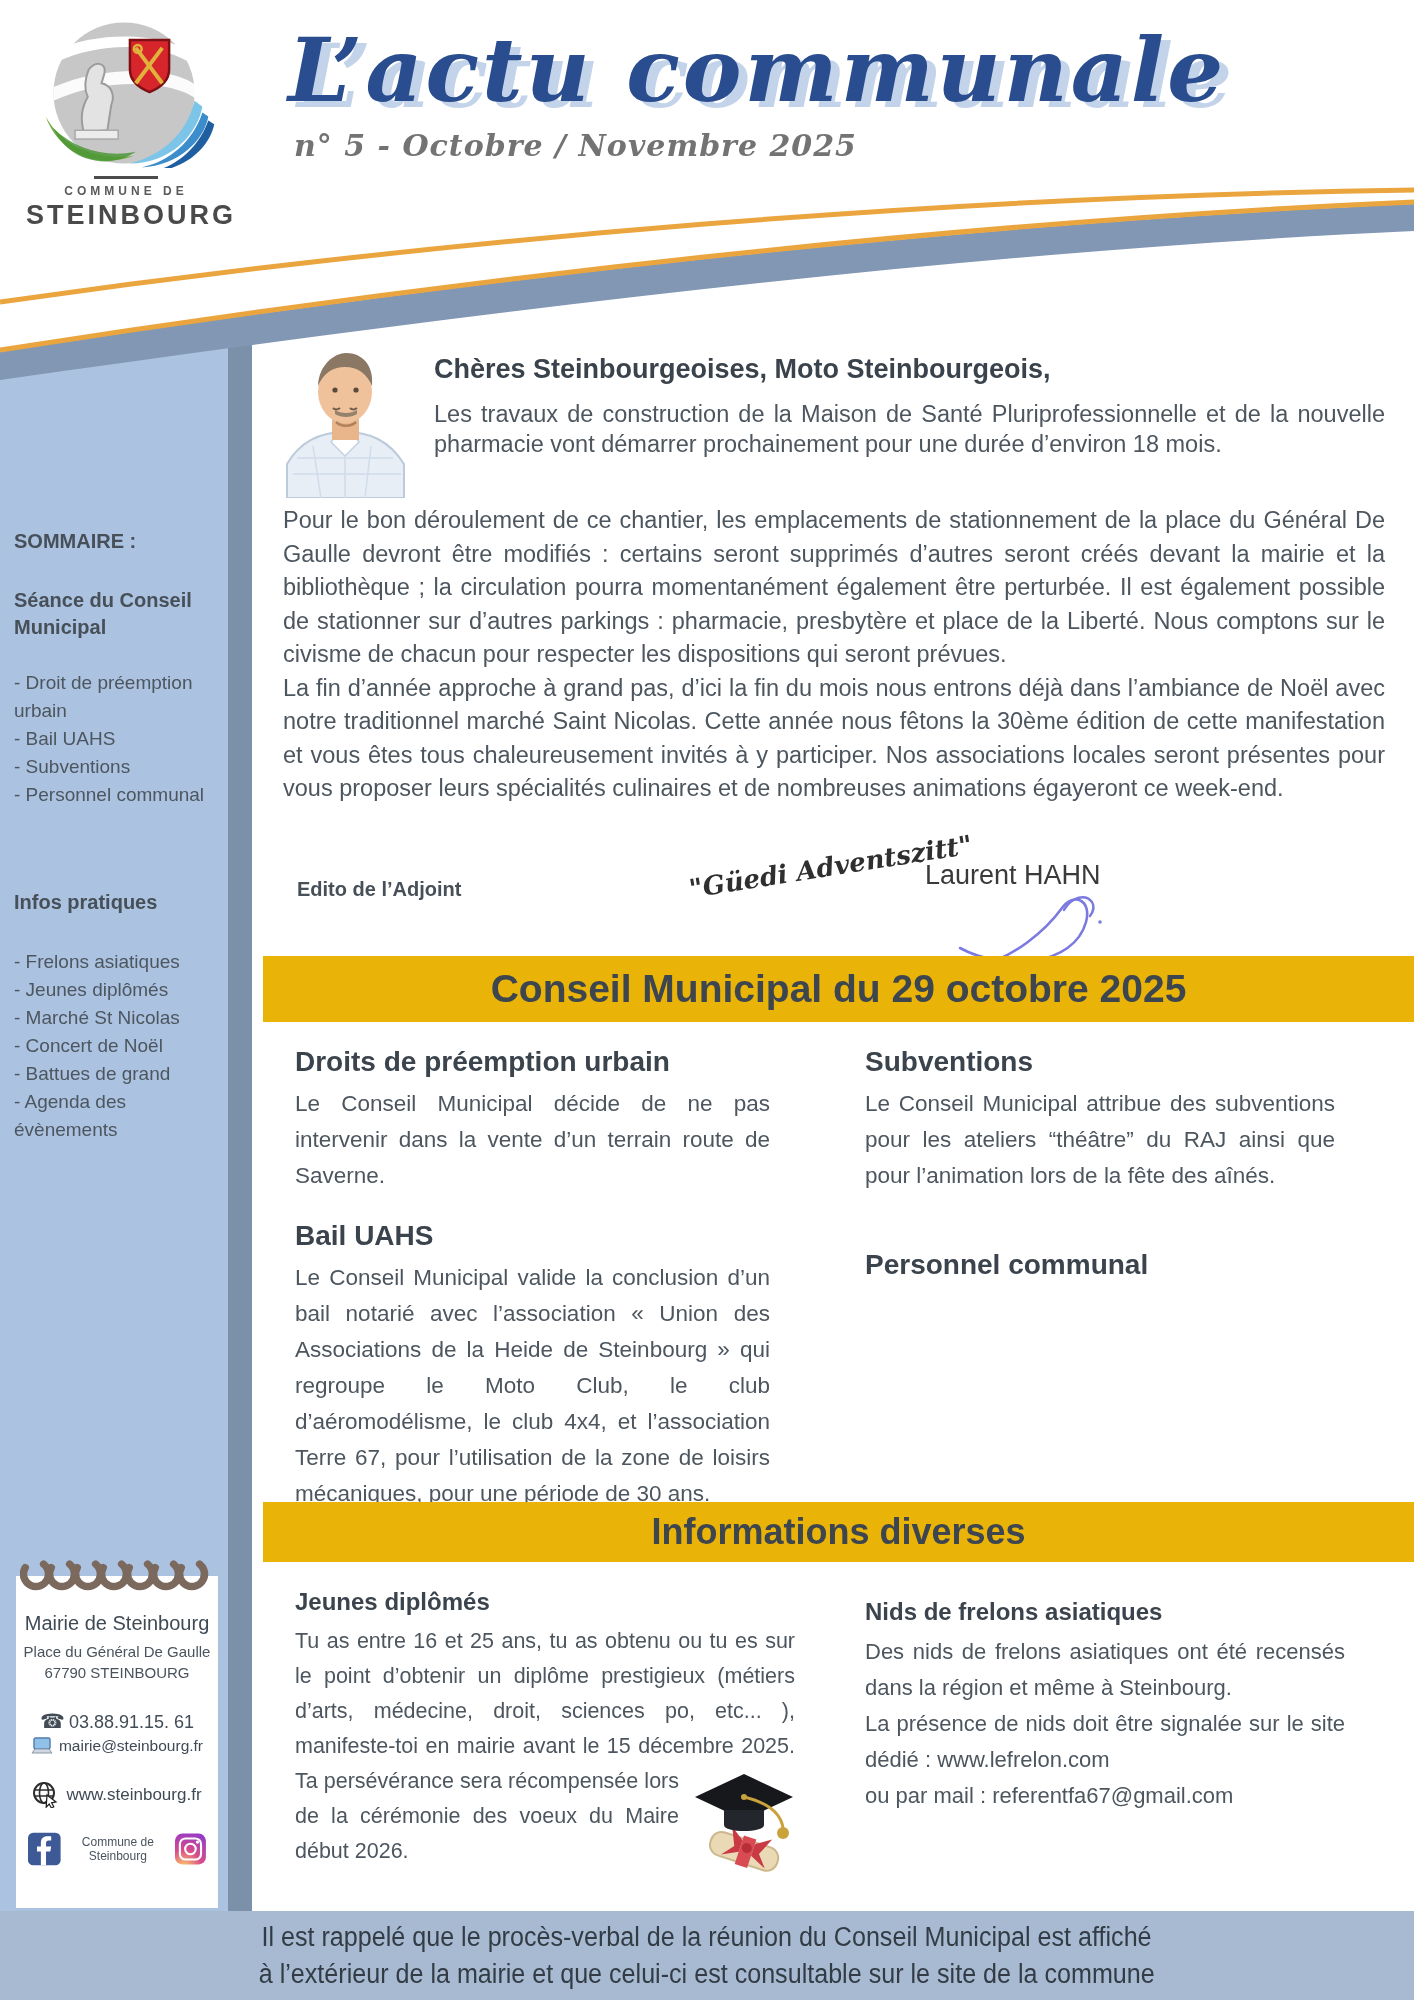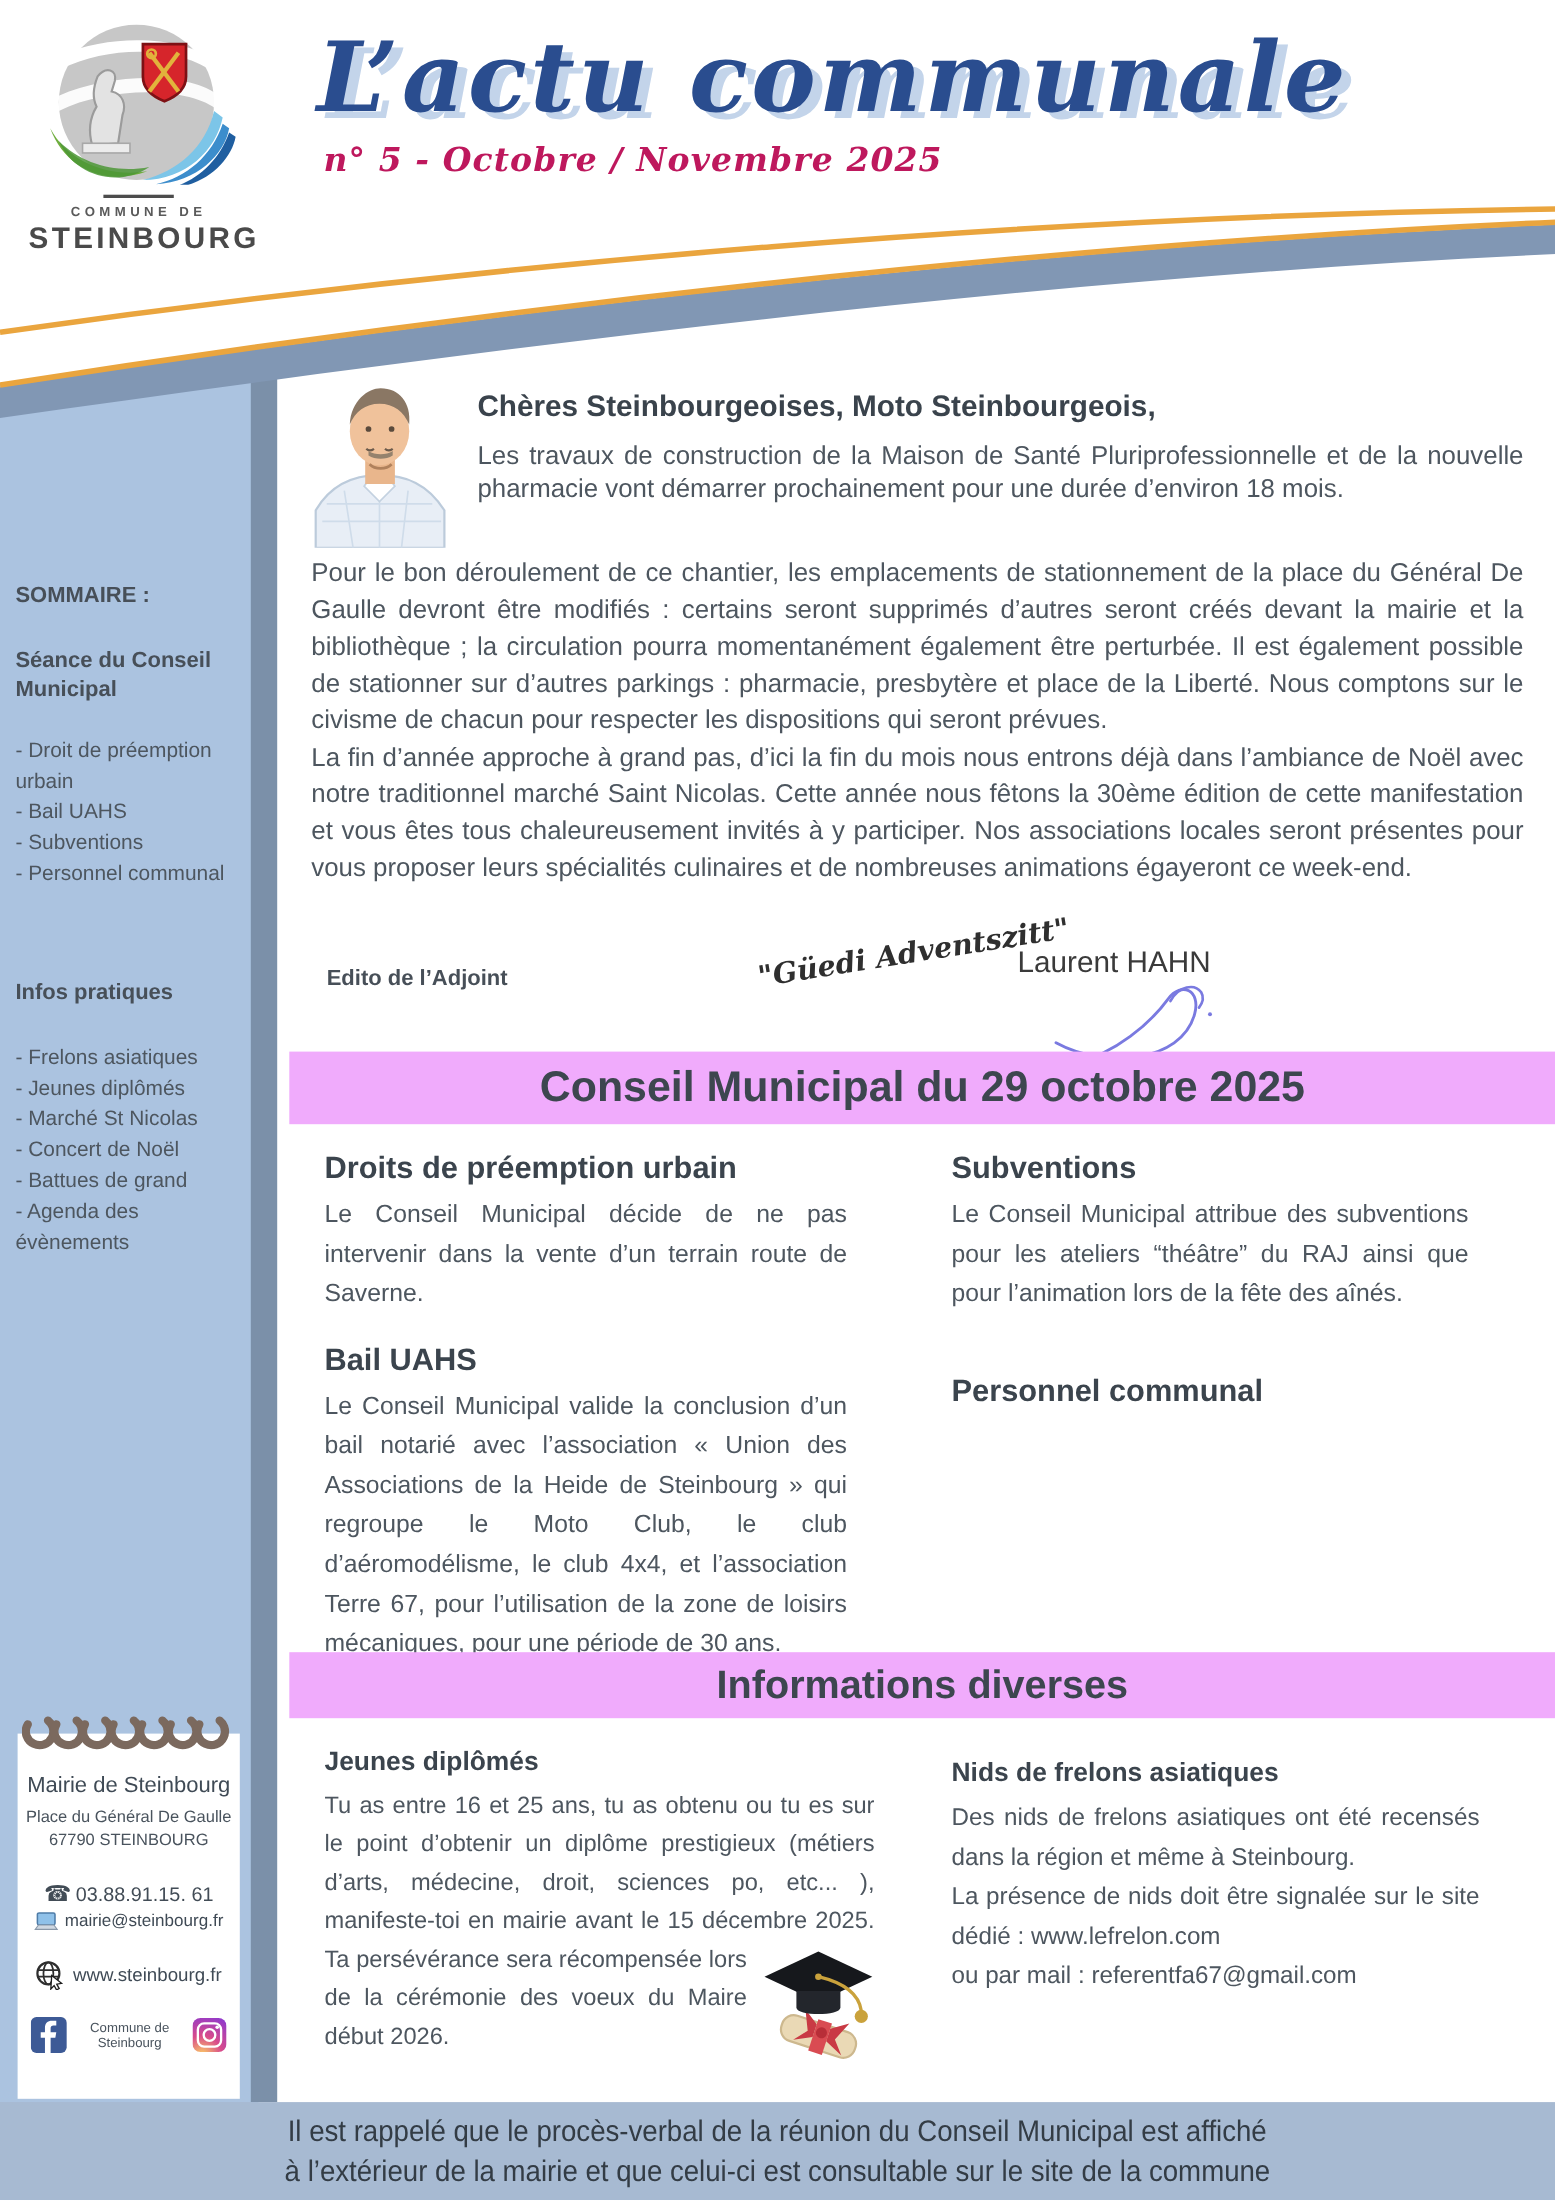--- a/index.html
+++ b/index.html
@@ -12,42 +12,42 @@
   
   .logo{position:absolute;left:26px;top:18px;width:200px;text-align:center;}
   .logo-line{width:64px;height:3px;background:#4c4c4c;margin:4px auto 5px auto;}
   .logo-commune{font-size:12px;letter-spacing:4px;color:#5a5a5a;font-weight:bold;}
   .logo-name{font-size:27px;letter-spacing:3px;color:#4a4a4a;font-weight:bold;margin-top:2px;}
   .masthead{position:absolute;left:288px;top:18px;width:790px;}
   .title{font-family:"DejaVu Serif",serif;font-style:italic;font-weight:bold;
          font-size:88px;color:#2a4d8f;letter-spacing:3px;white-space:nowrap;
          text-shadow:9px 6px 0 #c3d4ea;}
   .issue{font-family:"DejaVu Serif",serif;font-style:italic;font-weight:bold;
-         font-size:30px;color:#be185d;margin:6px 0 0 6px;letter-spacing:1px;}
+         font-size:30px;color:#737373;margin:6px 0 0 6px;letter-spacing:1px;}
   
   .sommaire{position:absolute;left:14px;top:530px;width:212px;color:#474f58;}
   .som-title{font-size:20px;font-weight:bold;margin-bottom:34px;}
   .som-h{font-size:20px;font-weight:bold;line-height:27px;}
   .som-h.edito{margin-bottom:36px;}
   .som-h.seance{margin-bottom:28px;}
   .som-h.infos{margin-top:80px;margin-bottom:32px;}
   .som-list{list-style:none;margin:0;padding:0;font-size:19px;line-height:28px;color:#4d565f;}
   
   .edito{position:absolute;left:283px;top:346px;width:1102px;}
   .photo{float:left;width:125px;height:152px;margin:0 26px 6px 0;background:#fff;}
   .greeting{margin:0;padding-top:8px;font-size:27px;font-weight:bold;color:#3a434c;}
   .p-intro{margin:14px 0 0 0;font-size:23.5px;line-height:30px;text-align:justify;}
   .p-just{margin:0;font-size:23.5px;line-height:33.5px;text-align:justify;clear:left;}
   .quote{position:absolute;left:688px;top:856px;width:230px;transform:rotate(-9deg);
          font-family:"DejaVu Serif",serif;font-style:italic;font-weight:bold;
          font-size:26px;color:#2f2f2f;white-space:nowrap;}
   .author{position:absolute;left:925px;top:860px;font-size:27px;color:#3a3a3a;}
   .signature{position:absolute;left:952px;top:882px;}
   
-  .banner{position:absolute;left:263px;right:0;background:#f0abfc;display:flex;
+  .banner{position:absolute;left:263px;right:0;background:#eab308;display:flex;
           align-items:center;justify-content:center;color:#3d464f;font-weight:bold;}
   .banner1{top:956px;height:66px;font-size:39px;}
   .banner2{top:1502px;height:60px;font-size:36px;}
   
   .col{position:absolute;}
   .col h3{margin:0 0 8px 0;font-size:28px;font-weight:bold;color:#3b444d;}
   .col .art{margin-bottom:26px;}
   .col p{margin:0;font-size:22.5px;line-height:36px;text-align:justify;}
   .council-left{left:295px;top:1046px;width:475px;}
   .council-right{left:865px;top:1046px;width:470px;}

